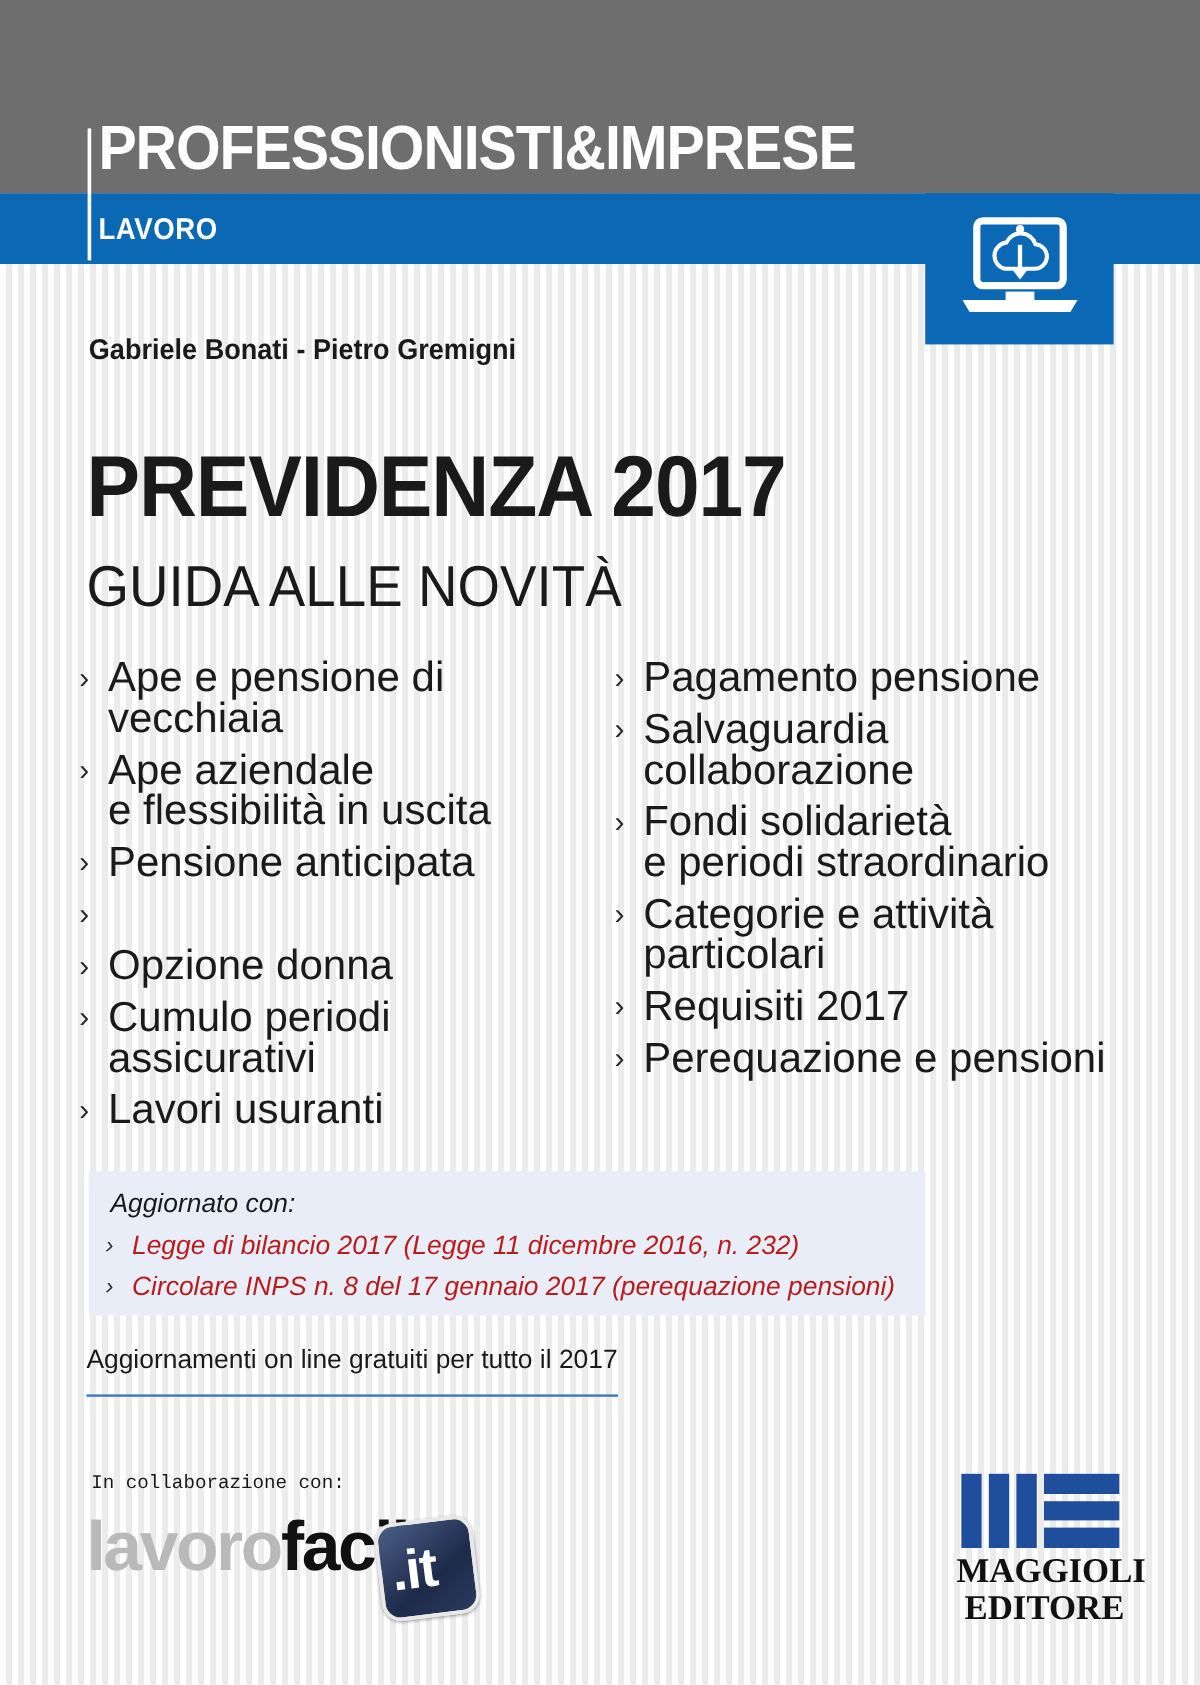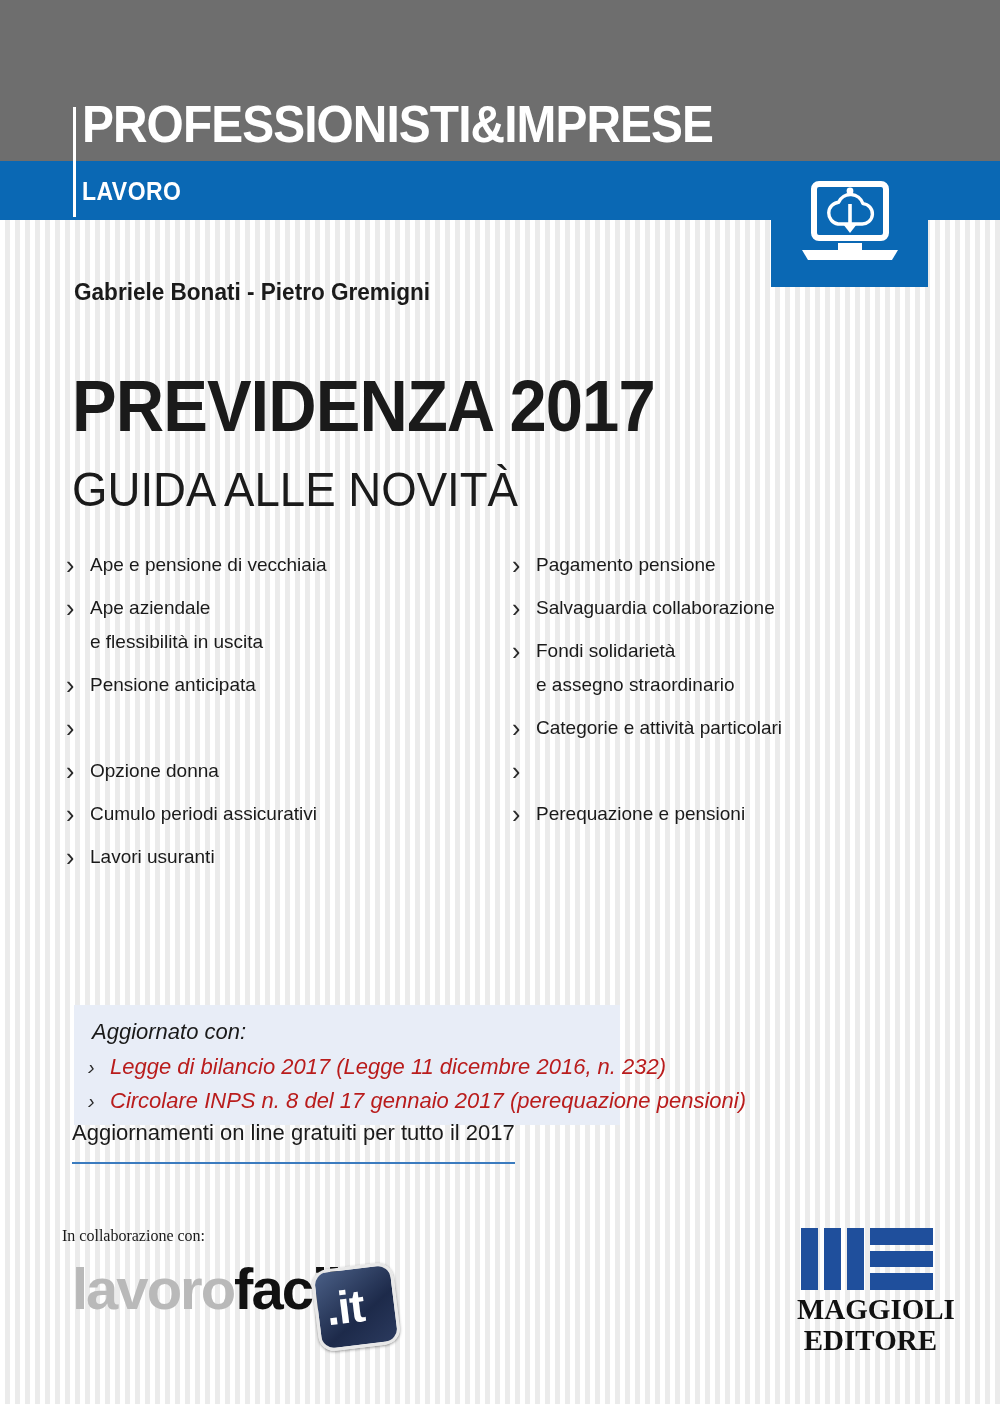--- a/index.html
+++ b/index.html
@@ -143,32 +143,32 @@
   .bullet-chev {
     flex: 0 0 auto;
     width: 24px;
     font-family: "Liberation Sans Narrow", "Liberation Sans", sans-serif;
     font-size: 25px;
     color: #2a2a2a;
     line-height: 34px;
   }
   .bullet-text {
     font-family: "Liberation Sans Narrow", "Liberation Sans", sans-serif;
-    font-size: 19px;
+    font-size: 35px;
     color: #1a1a1a;
     line-height: 34px;
     white-space: pre-line;
     letter-spacing: 0px;
   }
 
   
   .update-box {
     position: absolute;
-    left: 74px; top: 1005px;
-    width: 546px; height: 120px;
+    left: 74px; top: 976px;
+    width: 697px; height: 120px;
     background: #e8edf7;
   }
   .update-title {
     position: absolute;
     left: 18px; top: 14px;
     font-family: "Liberation Sans Narrow", "Liberation Sans", sans-serif;
     font-size: 22px;
     font-style: italic;
     color: #1a1a1a;
     white-space: nowrap;
@@ -209,22 +209,22 @@
     color: #1a1a1a;
     white-space: nowrap;
     padding-bottom: 16px;
     border-bottom: 2px solid #3a7bbf;
     display: inline-block;
   }
 
   
   .collab-label {
     position: absolute;
-    left: 62px; top: 1227px;
-    font-family: Liberation Serif, serif;
+    left: 76px; top: 1227px;
+    font-family: Liberation Mono, monospace;
     font-size: 16px;
     color: #1a1a1a;
     white-space: nowrap;
   }
   .lf-logo {
     position: absolute;
     left: 72px; top: 1258px;
     width: 340px; height: 80px;
   }
   .lf-word {
@@ -364,28 +364,29 @@
         <span class="bullet-chev">›</span>
         <span class="bullet-text">Pagamento pensione</span>
       </div>
       <div class="bullet-item">
         <span class="bullet-chev">›</span>
         <span class="bullet-text">Salvaguardia collaborazione</span>
       </div>
       <div class="bullet-item">
         <span class="bullet-chev">›</span>
         <span class="bullet-text">Fondi solidarietà
-e assegno straordinario</span>
+e periodi straordinario</span>
       </div>
       <div class="bullet-item">
         <span class="bullet-chev">›</span>
         <span class="bullet-text">Categorie e attività particolari</span>
       </div>
       <div class="bullet-item">
         <span class="bullet-chev">›</span>
+        <span class="bullet-text">Requisiti 2017</span>
       </div>
       <div class="bullet-item">
         <span class="bullet-chev">›</span>
         <span class="bullet-text">Perequazione e pensioni</span>
       </div>
     </div>
   </div>
 
   <div class="update-box">
     <div class="update-title">Aggiornato con:</div>

